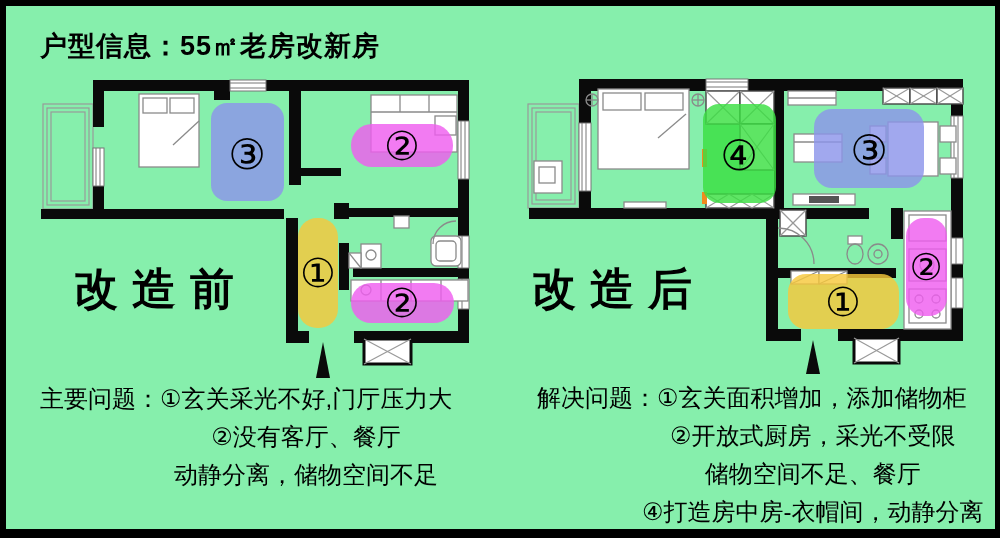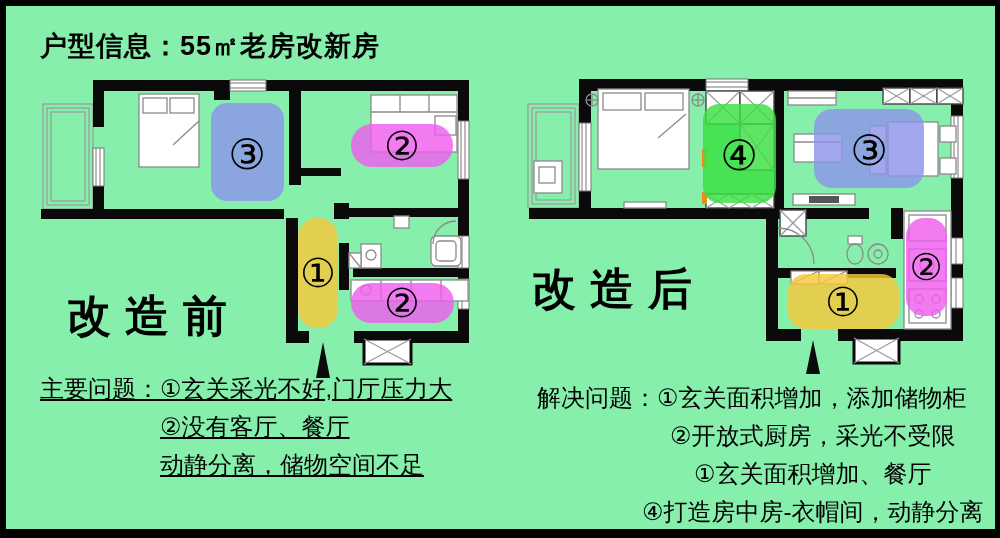--- a/index.html
+++ b/index.html
@@ -6,26 +6,26 @@
   .page{
     position:relative;width:1000px;height:538px;box-sizing:border-box;
     background:#86efac;overflow:hidden;
     border-left:6px solid #000;border-top:6px solid #000;
     border-right:5px solid #000;border-bottom:9px solid #000;
     font-family:"Liberation Sans","DejaVu Sans",sans-serif;color:#000;
   }
   .title{position:absolute;left:34px;top:22px;font-size:27px;font-weight:bold;letter-spacing:1px;}
   .plan-svg{position:absolute;}
   .plan-label{position:absolute;font-size:44px;font-weight:bold;letter-spacing:14px;white-space:nowrap;}
-  .label-before{left:61px;top:254px;margin-top:27px;}
+  .label-before{left:68px;top:254px;}
   .label-after{left:526px;top:254px;}
   .notes{position:absolute;font-size:24px;line-height:38px;white-space:nowrap;}
-  .notes-left{left:34px;top:364px;text-decoration:underline;}
+  .notes-left{left:34px;top:374px;}
   .notes-right{left:514px;top:373px;text-align:center;}
-  .indent-l{margin-left:120px;}
+  .indent-l{margin-left:120px;text-align:center;}
   .indent-r{margin-left:122px;}
   
   .wall{fill:#0a0a0a;}
   .furn{fill:#ffffff;stroke:#8a8a8a;stroke-width:1.3;}
   .fline{stroke:#8a8a8a;stroke-width:1.3;fill:none;}
   .winbox{fill:#ffffff;stroke:#777;stroke-width:1;}
   .winline{stroke:#777;stroke-width:1;}
   .balc{fill:none;stroke:#999;stroke-width:1.2;}
   .xbox{fill:#fff;stroke:#444;stroke-width:1.4;}
   .xline{stroke:#999;stroke-width:1.2;}
@@ -313,17 +313,17 @@
 
   <div class="notes notes-left">
     <div><span>主要问题：</span><span>①玄关采光不好,门厅压力大</span></div>
     <div class="indent-l">②没有客厅、餐厅</div>
     <div class="indent-l">动静分离，储物空间不足</div>
   </div>
 
   <div class="notes notes-right">
     <div><span>解决问题：</span><span>①玄关面积增加，添加储物柜</span></div>
     <div class="indent-r">②开放式厨房，采光不受限</div>
-    <div class="indent-r">①玄关面积增加、餐厅</div>
+    <div class="indent-r">储物空间不足、餐厅</div>
     <div class="indent-r">④打造房中房-衣帽间，动静分离</div>
   </div>
 
 </div>
 
 </body></html>

